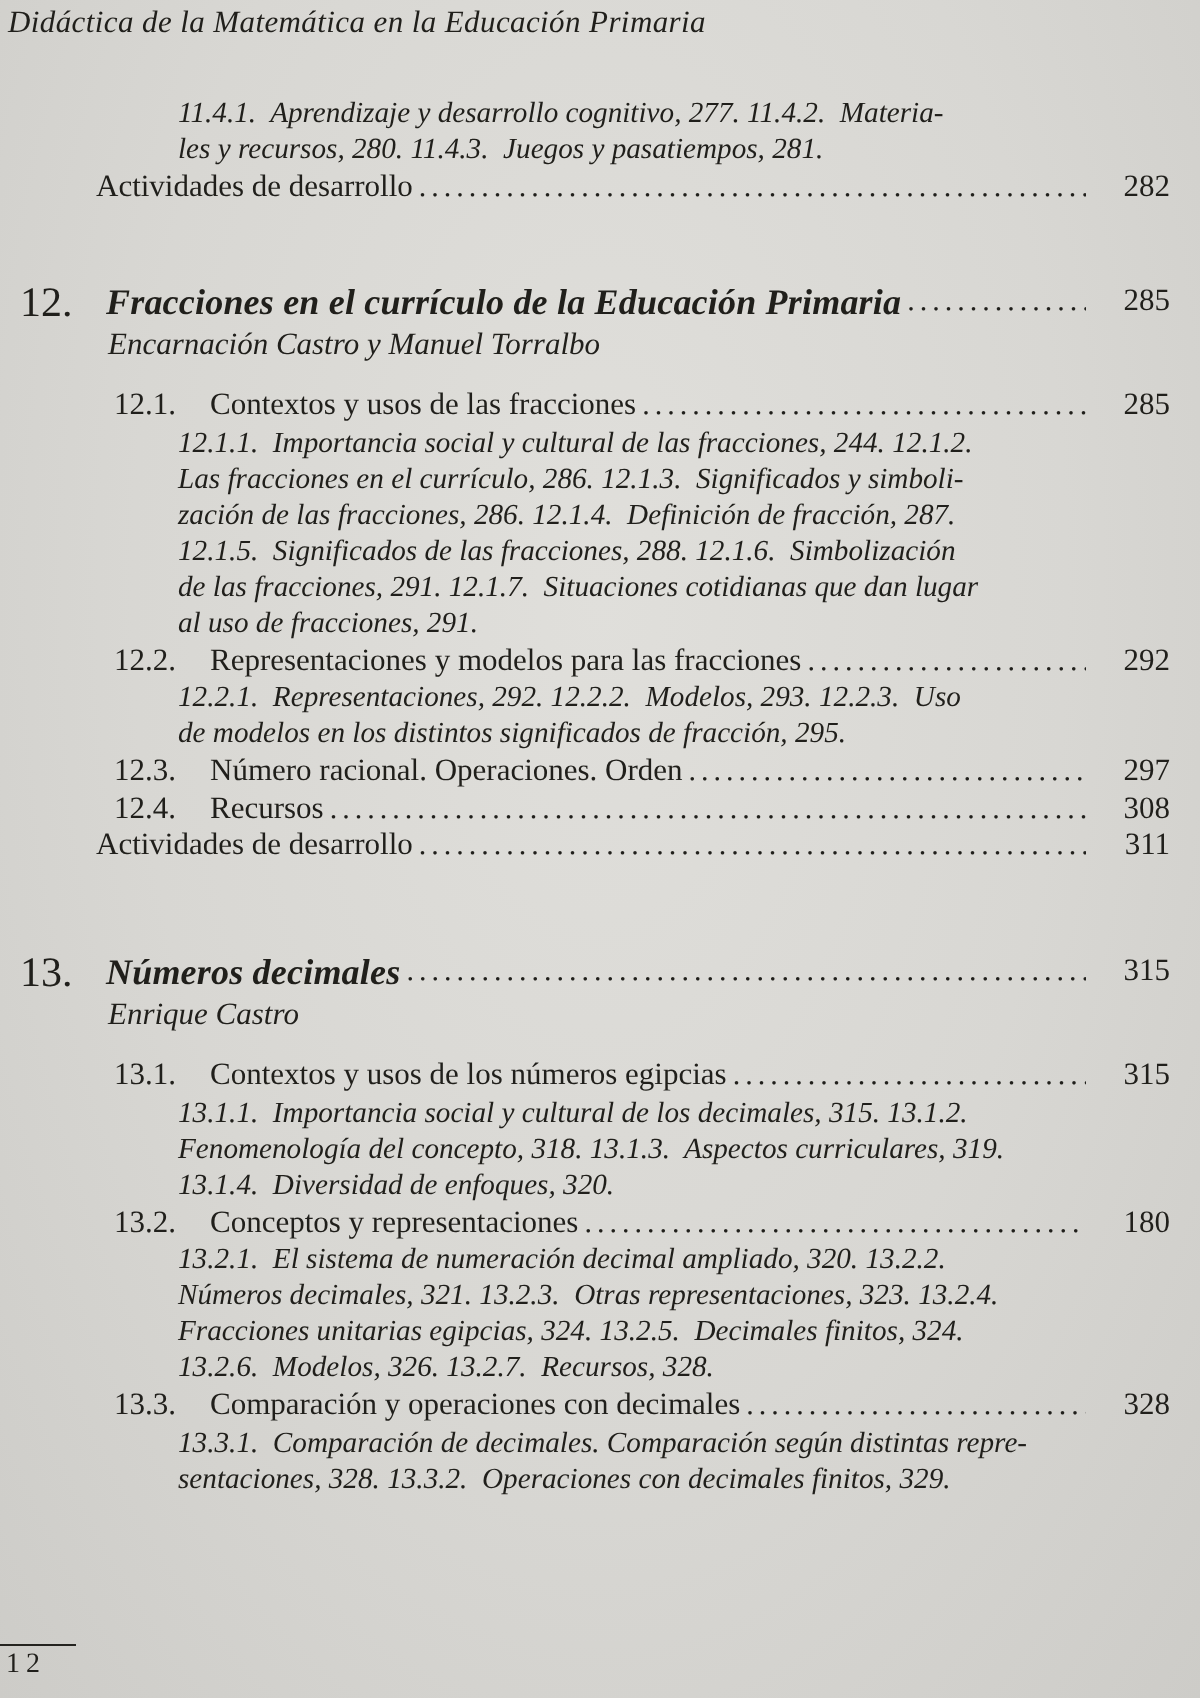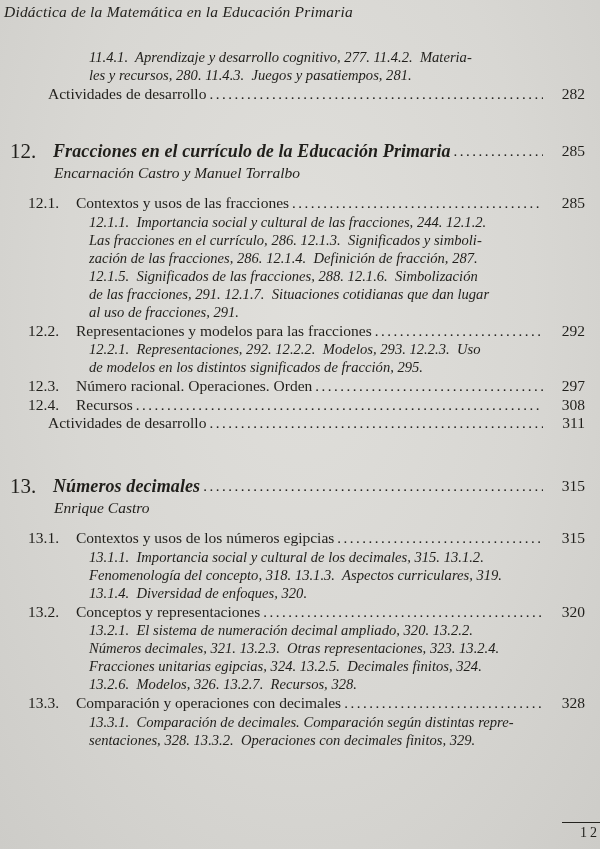--- a/index.html
+++ b/index.html
@@ -19,38 +19,38 @@
   }
   .toc { padding-top:27px; }
   .toc .chapter:nth-child(2) { margin-top:34px; }
   .toc .chapter:nth-child(3) { margin-top:40px; }
 
   .ch-head { display:flex; align-items:flex-start; margin:0 15px 0 10px; line-height:26px; }
   .ch-num  { flex:none; width:43px; font-size:21px; }
   .ch-title{ flex:none; font-weight:bold; font-style:italic; font-size:18px; white-space:nowrap; letter-spacing:0.1px; }
   .authors { font-style:italic; font-size:15.5px; line-height:18.5px; margin:0 0 12px 54px; }
 
-  .sec-row { display:flex; align-items:baseline; font-size:15.5px; line-height:18.5px; margin:0 15px 0 28px; }
+  .sec-row { display:flex; align-items:baseline; font-size:15.5px; line-height:18.5px; margin:0 15px 0 57px; }
   .sec-num { flex:none; width:48px; }
   .sec-label { flex:none; white-space:nowrap; }
 
   .act-row { display:flex; align-items:baseline; font-size:15.5px; line-height:18.5px; margin:0 15px 0 48px; }
   .act-label { flex:none; white-space:nowrap; }
 
   .leader { flex:1 1 auto; overflow:hidden; white-space:nowrap; margin:0 8px 0 3px; }
   .leader::after {
     content:"..................................................................................................................";
     font-size:15px; letter-spacing:2.5px; font-style:normal; font-weight:normal;
   }
   .pg { flex:none; width:34px; text-align:right; font-size:15.5px; font-weight:normal; font-style:normal; }
 
   .sub { margin:0 0 1px 89px; font-style:italic; font-size:14.6px; line-height:18px; }
   .sub-line { white-space:pre; }
 
-  .footer { position:absolute; left:0; right:0; bottom:8px; text-align:right;padding-left:46px; }
+  .footer { position:absolute; left:0; right:0; bottom:8px; text-align:left; }
   .folio {
     display:inline-block; min-width:38px;
     border-top:1.6px solid #24231f;
     padding-top:2px; font-size:14px; letter-spacing:3px; text-indent:3px;
   }
 </style>
 </head>
 <body>
 
 <div class="page">
@@ -134,21 +134,21 @@
         </div>
         <div class="sub">
           <div class="sub-line">13.1.1.  Importancia social y cultural de los decimales, 315. 13.1.2.</div>
           <div class="sub-line">Fenomenología del concepto, 318. 13.1.3.  Aspectos curriculares, 319.</div>
           <div class="sub-line">13.1.4.  Diversidad de enfoques, 320.</div>
         </div>
         <div class="sec-row">
           <span class="sec-num">13.2.</span>
           <span class="sec-label">Conceptos y representaciones</span>
           <span class="leader"></span>
-          <span class="pg">320</span>
+          <span class="pg">180</span>
         </div>
         <div class="sub">
           <div class="sub-line">13.2.1.  El sistema de numeración decimal ampliado, 320. 13.2.2.</div>
           <div class="sub-line">Números decimales, 321. 13.2.3.  Otras representaciones, 323. 13.2.4.</div>
           <div class="sub-line">Fracciones unitarias egipcias, 324. 13.2.5.  Decimales finitos, 324.</div>
           <div class="sub-line">13.2.6.  Modelos, 326. 13.2.7.  Recursos, 328.</div>
         </div>
         <div class="sec-row">
           <span class="sec-num">13.3.</span>
           <span class="sec-label">Comparación y operaciones con decimales</span>

